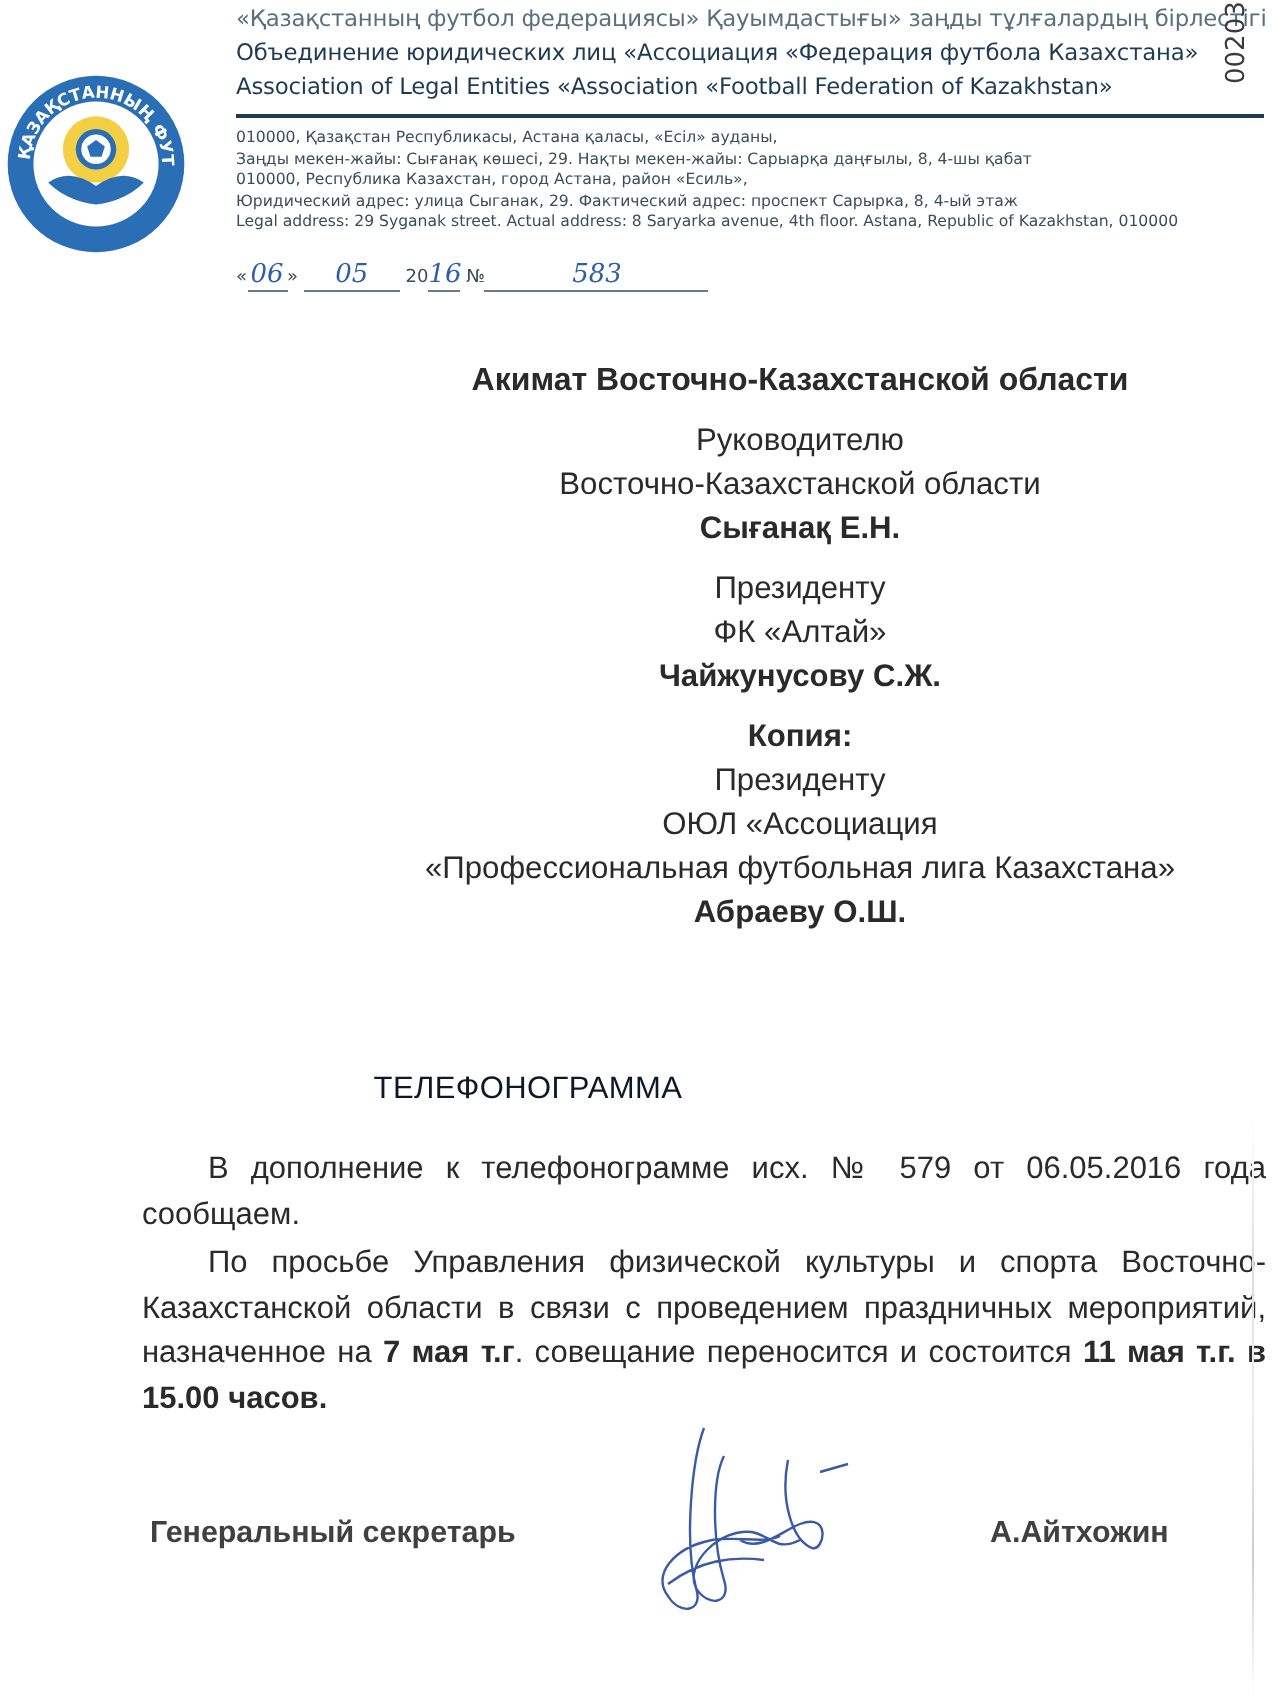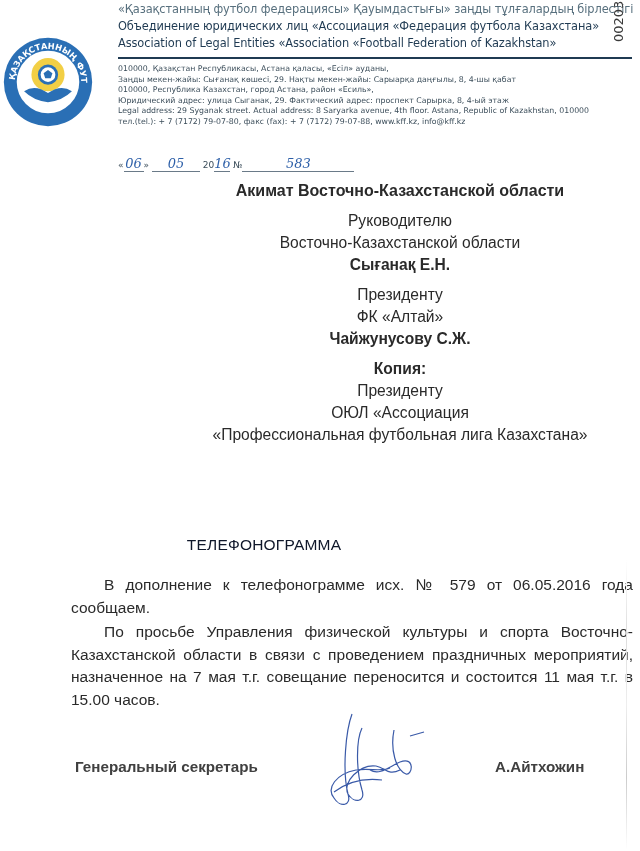--- a/index.html
+++ b/index.html
@@ -7,30 +7,30 @@
          font-family:"Liberation Sans", sans-serif; color:#2a2a2a; }
   .logo { position:absolute; left:2px; top:36px; width:92px; height:92px; }
   .hdr { position:absolute; left:118px; top:1px; width:480px; }
   .hdr .l1 { font-family:"DejaVu Sans", sans-serif; font-size:11.4px; color:#58707e; line-height:17px; white-space:nowrap; letter-spacing:-0.1px; }
   .hdr .l2, .hdr .l3 { font-family:"DejaVu Sans", sans-serif; font-size:11.4px; color:#1f3a52; line-height:17px; white-space:nowrap; letter-spacing:-0.1px; }
   .rule { position:absolute; left:118px; top:57px; width:514px; height:2px; background:#1f3a52; }
   .serial { position:absolute; left:611px; top:2px; width:22px; height:40px; font-family:"DejaVu Sans", sans-serif;
             font-size:13px; color:#3a3a3a; writing-mode:vertical-rl; transform:rotate(180deg); text-align:center; }
   .addr { position:absolute; left:118px; top:64px; font-family:"DejaVu Sans", sans-serif; font-size:7.8px; color:#3b4d5a; line-height:10.6px; white-space:nowrap; }
   .outno { position:absolute; left:118px; top:130px; font-family:"DejaVu Sans", sans-serif; font-size:9px; color:#3b4d5a; white-space:nowrap; }
-  .outno .hw { font-family:"DejaVu Serif", serif; font-style:italic; color:#2d5fa8; font-size:13px;margin-top:26px; }
+  .outno .hw { font-family:"DejaVu Serif", serif; font-style:italic; color:#2d5fa8; font-size:13px; }
   .outno .ul { display:inline-block; border-bottom:1px solid #6a7a88; text-align:center; }
   .recip { position:absolute; right:10px; top:180px; width:460px; text-align:center; font-size:15.6px; color:#2a2a2a; line-height:22px; }
   .recip .b { font-weight:bold; }
   .recip .gap { height:8px; }
   .title { position:absolute; left:0; width:528px; top:536px; text-align:center; font-weight:normal; font-size:15.5px; color:#0f172a; letter-spacing:0.2px; }
   .body { position:absolute; left:71px; top:574px; width:562px; font-size:15.5px; line-height:22.5px; color:#2a2a2a; }
   .body p { margin:0; text-align:justify; text-indent:33px; }
   .body p + p { margin-top:2px; }
-  .body b { font-weight:normal; }
+  .body b { font-weight:bold; }
   .sig-title { position:absolute; left:75px; top:758px; font-weight:bold; font-size:15.2px; color:#404040; }
   .sig-name { position:absolute; left:495px; top:758px; font-weight:bold; font-size:15.2px; color:#404040; }
   .signature { position:absolute; left:290px; top:710px; width:140px; height:100px; }
   .edge { position:absolute; left:626px; top:560px; width:1px; height:290px; background:linear-gradient(#fff,#ddd,#eee,#ccc,#fff); }
 </style>
 </head>
 <body>
 
 <svg class="logo" viewBox="0 0 100 100">
   <circle cx="50" cy="50" r="48" fill="#2a6fb5"></circle>
@@ -57,21 +57,20 @@
 </div>
 <div class="serial">00203</div>
 <div class="rule"></div>
 
 <div class="addr">
   <div>010000, Қазақстан Республикасы, Астана қаласы, «Есіл» ауданы,</div>
   <div>Заңды мекен-жайы: Сығанақ көшесі, 29. Нақты мекен-жайы: Сарыарқа даңғылы, 8, 4-шы қабат</div>
   <div>010000, Республика Казахстан, город Астана, район «Есиль»,</div>
   <div>Юридический адрес: улица Сыганак, 29. Фактический адрес: проспект Сарырка, 8, 4-ый этаж</div>
   <div>Legal address: 29 Syganak street. Actual address: 8 Saryarka avenue, 4th floor. Astana, Republic of Kazakhstan, 010000</div>
-  <div>тел.(tel.): + 7 (7172) 79-07-80, факс (fax): + 7 (7172) 79-07-88, www.kff.kz, info@kff.kz</div>
 </div>
 
 <div class="outno">
   <span>«</span><span class="ul hw" style="width:20px">06</span><span>»</span>
   <span class="ul hw" style="width:48px">05</span>
   <span>20</span><span class="ul hw" style="width:16px">16</span>
   <span>№</span><span class="ul hw" style="width:112px">583</span>
 </div>
 
 <div class="recip">
@@ -82,20 +81,21 @@
   <div class="b">Сығанақ Е.Н.</div>
   <div class="gap"></div>
   <div>Президенту</div>
   <div>ФК «Алтай»</div>
   <div class="b">Чайжунусову С.Ж.</div>
   <div class="gap"></div>
   <div class="b">Копия:</div>
   <div>Президенту</div>
   <div>ОЮЛ «Ассоциация</div>
   <div>«Профессиональная футбольная лига Казахстана»</div>
+  <div class="b">Абраеву О.Ш.</div>
 </div>
 
 <div class="title">ТЕЛЕФОНОГРАММА</div>
 
 <div class="body">
   <p>В дополнение к телефонограмме исх. № 579 от 06.05.2016 года сообщаем.</p>
   <p><span>По просьбе Управления физической культуры и спорта Восточно-Казахстанской области в связи  с проведением праздничных мероприятий, назначенное на </span><b>7 мая т.г</b><span>. совещание переносится и состоится </span><b>11 мая т.г. в 15.00 часов.</b></p>
 </div>
 
 <div class="sig-title">Генеральный секретарь</div>

